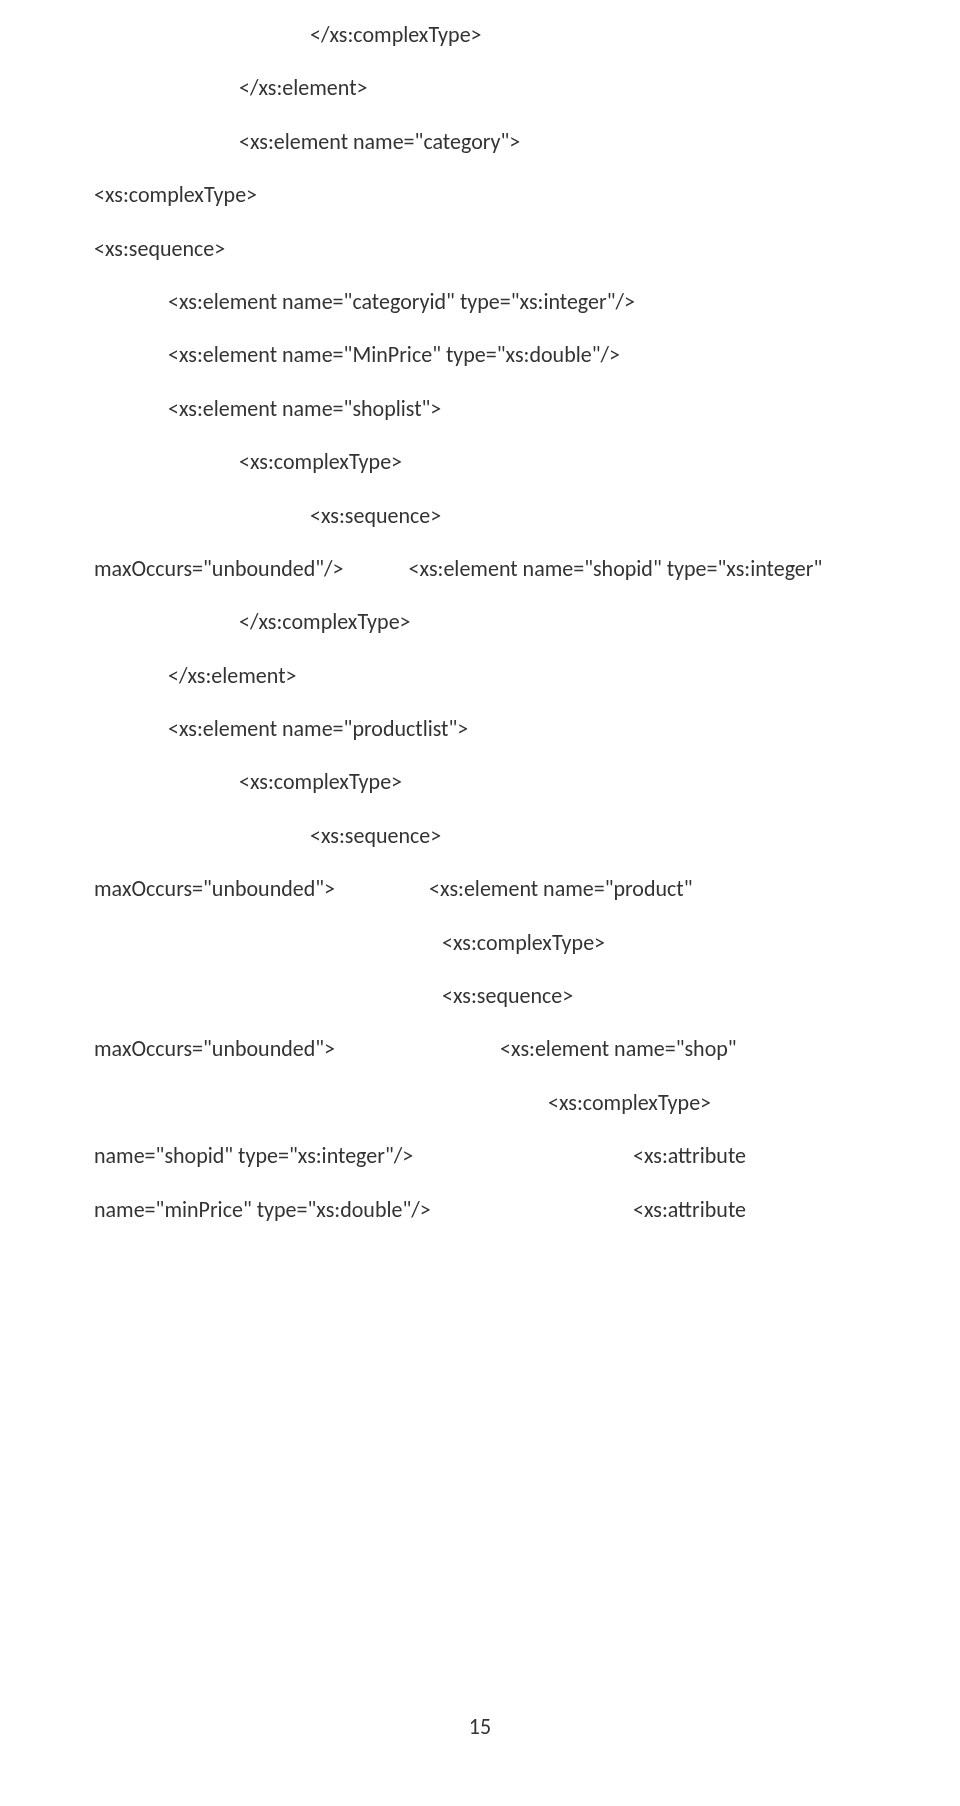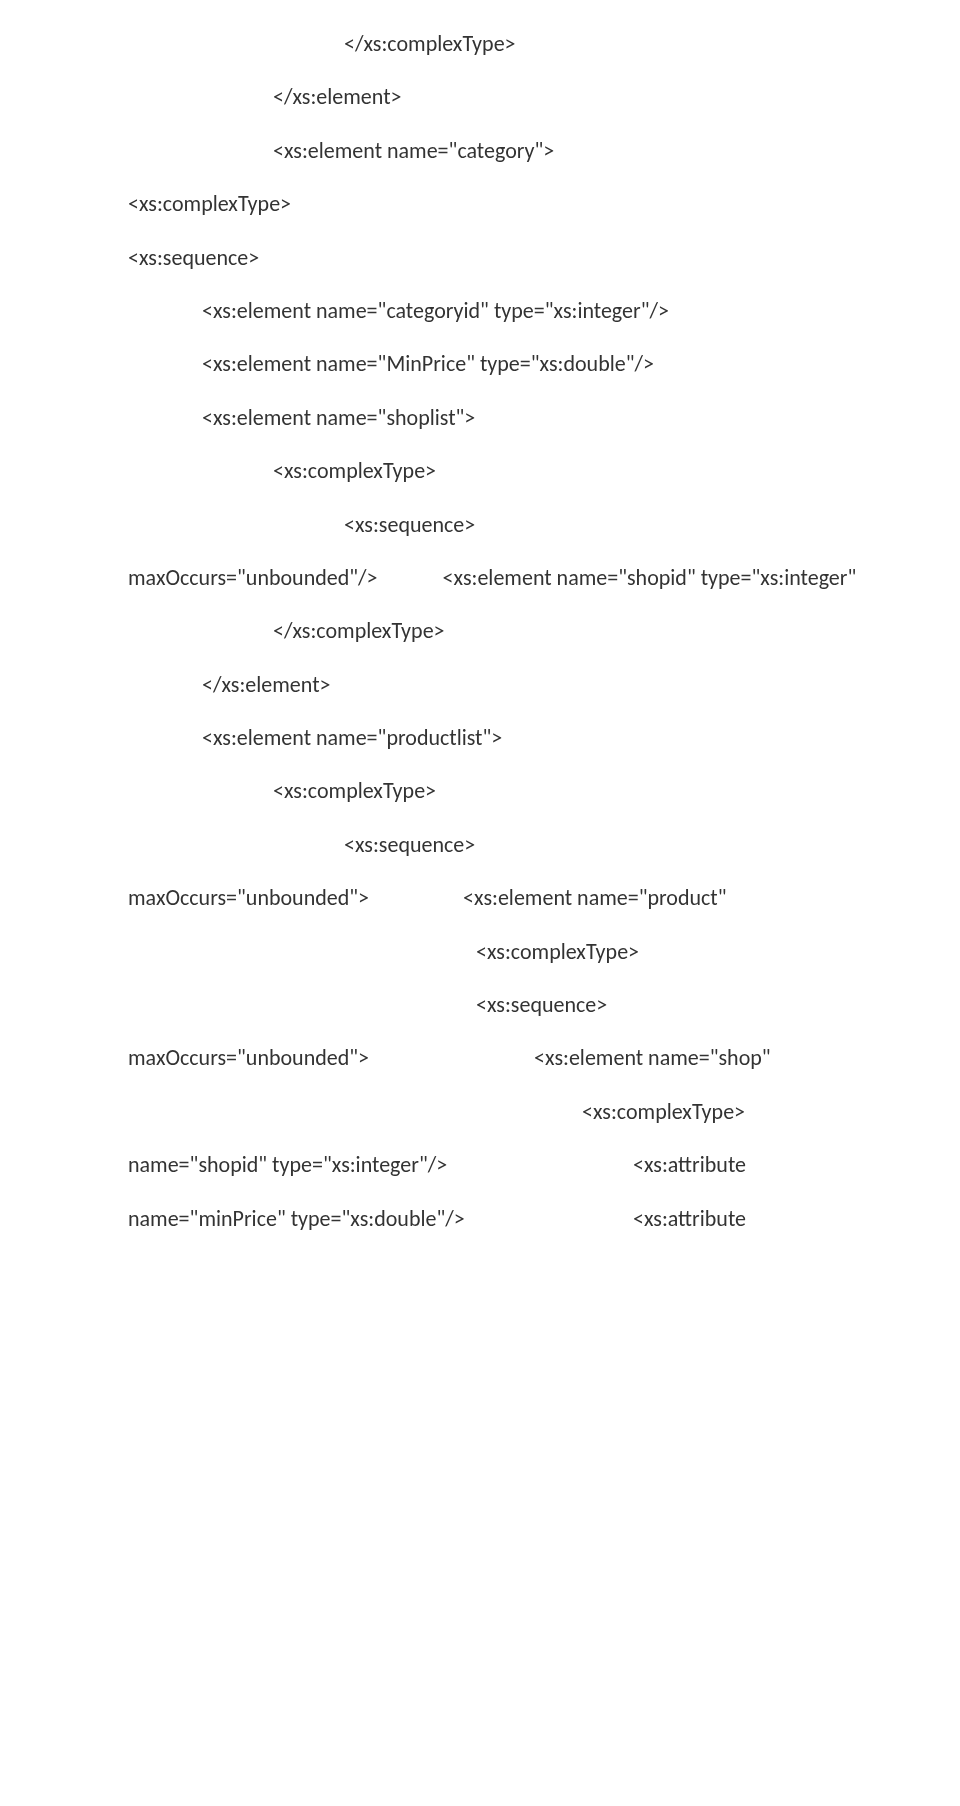--- a/index.html
+++ b/index.html
@@ -5,25 +5,24 @@
   body {
     background: #ffffff;
     margin: 0;
     padding: 0;
     font-family: Calibri, Arial, sans-serif;
     font-size: 22px;
     color: #333333;
     width: 960px;
   }
   .page {
-    padding: 31px 94px 40px 94px;
+    padding: 22px 94px 40px 94px;
     box-sizing: border-box;
     min-height: 1760px;
     position: relative;
-    margin-left: 34px;
   }
   .line {
     white-space: pre;
     margin: 0 0 27px 0;
     line-height: 1.2;
   }
   .pagenum {
     position: absolute;
     bottom: 20px;
     left: 0;
@@ -85,13 +84,14 @@
   <div class="line" style="display:flex; justify-content:space-between;">
     <span class="i0">name="shopid" type="xs:integer"/&gt;</span>
     <span style="margin-right:120px;">&lt;xs:attribute</span>
   </div>
 
   <div class="line" style="display:flex; justify-content:space-between;">
     <span class="i0">name="minPrice" type="xs:double"/&gt;</span>
     <span style="margin-right:120px;">&lt;xs:attribute</span>
   </div>
 
+  <div class="pagenum">15</div>
 </div>
 
 </body></html>

